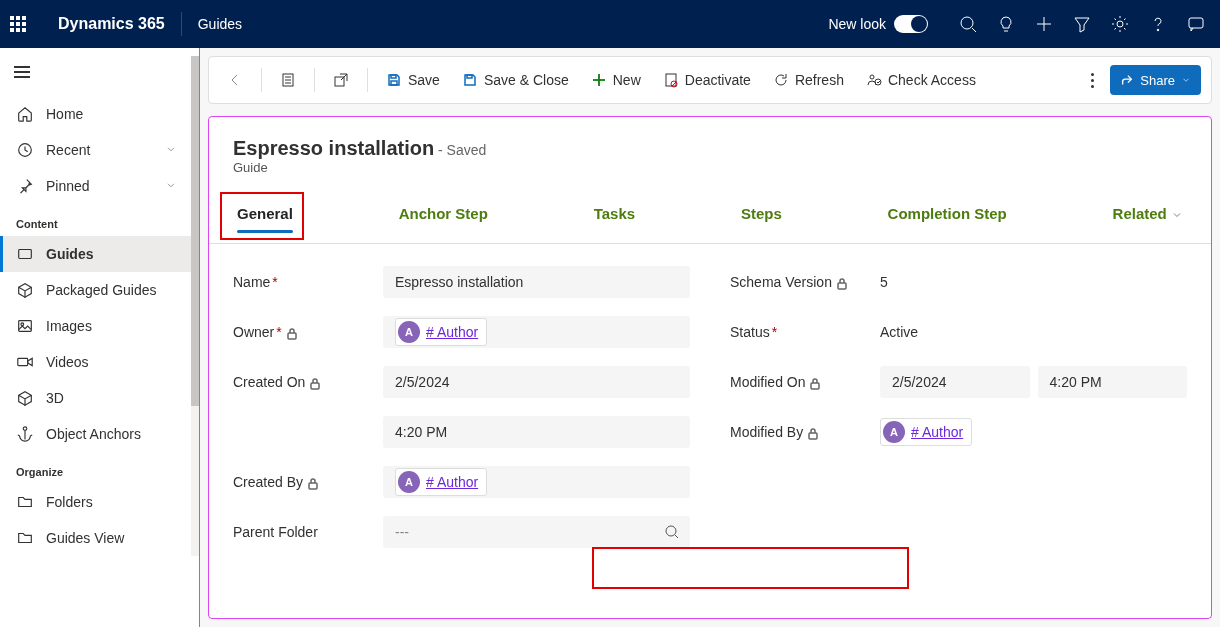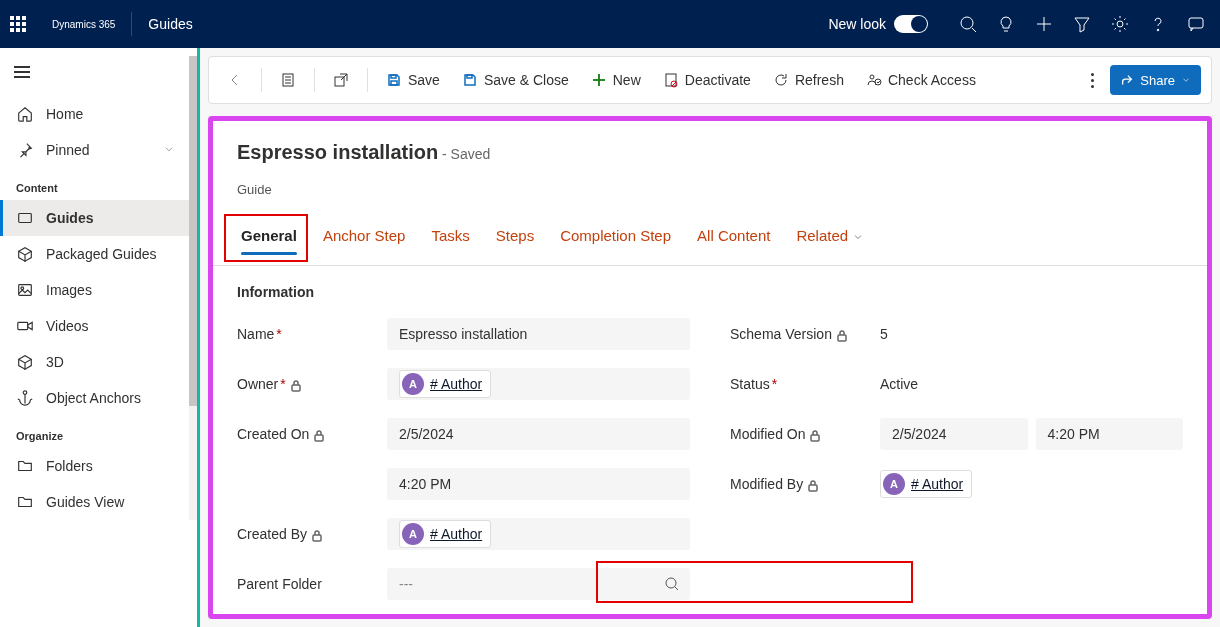--- a/index.html
+++ b/index.html
@@ -24,35 +24,35 @@
     .waffle {
       width: 20px; height: 20px;
       display: grid;
       grid-template-columns: repeat(3, 4px);
       grid-template-rows: repeat(3, 4px);
       gap: 2px;
       align-content: center;
       justify-content: center;
     }
     .waffle span { width:4px;height:4px;background:#fff; }
-    .brand { font-weight:400; font-size:10px; margin-left:14px;}
+    .brand { font-weight:700; font-size:16px; margin-left:20px;}
     .divider-v { width:1px; height:24px; background:#2a4a80; margin:0 6px; }
     .area-name { font-size:14px; }
     .top-spacer { flex:1; }
     .newlook { display:flex; align-items:center; gap:8px; font-size:14px; }
     .switch {
       width:34px; height:18px; border-radius:9px; background:#fff; position:relative;
     }
     .switch::after { content:""; position:absolute; right:1px; top:1px; width:16px; height:16px; border-radius:50%; background:#002050;}
     .top-icon { width:20px; height:20px; display:flex; align-items:center; justify-content:center; stroke:#fff; fill:none; cursor:pointer;}
     .top-icons { display:flex; gap:18px; margin-left:20px; margin-right:6px;}
     
     .main-wrap { display:flex; height: calc(627px - 48px);}
     
-    .left { width:200px; border-right:3px solid #14b8a6; background:#fff; display:flex; flex-direction:column; padding-top:8px;}
+    .left { width:200px; border-right:1px solid #14b8a6; background:#fff; display:flex; flex-direction:column; padding-top:8px;}
     .left .hamburger { width:32px; height:32px; display:flex; align-items:center; justify-content:center; margin-left:6px;}
     .hamburger span { display:block; width:16px; height:2px; background:#333; box-shadow: 0 5px 0 #333, 0 -5px 0 #333;}
     .nav-item { display:flex; align-items:center; height:36px; padding-left:16px; gap:12px; cursor:pointer; position:relative;}
     .nav-item.selected { background:#edebe9; font-weight:600; }
     .nav-item.selected::before { content:""; position:absolute; left:0; top:0; bottom:0; width:3px; background:#0078d4;}
     .nav-item .chev { margin-left:auto; margin-right:14px;}
     .nav-icon { width:18px; height:18px; display:flex; align-items:center; justify-content:center;}
     .nav-icon svg { width:18px; height:18px; stroke:#333; fill:none; stroke-width:1.3;}
     .group-header { font-weight:600; padding:14px 16px 6px; font-size:11px;}
     .left-scroll { flex:1; overflow:hidden;}
@@ -65,45 +65,45 @@
     .cmdbar { background:#fff; height:48px; border:1px solid #e1dfdd; border-radius:4px; display:flex; align-items:center; padding:0 10px; gap:6px;}
     .cmd-btn { display:flex; align-items:center; gap:6px; height:32px; padding:0 8px; border-radius:2px; cursor:pointer; font-size:14px;}
     .cmd-ic { width:16px; height:16px;}
     .cmd-sep { width:1px; height:24px; background:#e1dfdd; margin:0 4px;}
     .cmd-spacer { flex:1;}
     .vdots { display:flex; flex-direction:column; gap:3px; padding:0 10px;}
     .vdots span { width:3px; height:3px; background:#333; border-radius:50%;}
     .share-btn { background:#0f6cbd; color:#fff; border-radius:4px; height:30px; padding:2px 10px; display:flex; align-items:center; gap:6px; font-size:13px;}
     .share-btn svg { stroke:#fff;}
     
-    .form { background:#fff; border:5px solid #d946ef; border-radius:4px; margin-top:12px; flex:1; overflow:hidden;}
+    .form { background:#fff; border:1px solid #d946ef; border-radius:4px; margin-top:12px; flex:1; overflow:hidden;}
     .form-header { padding:20px 24px 8px;}
     .rec-title { font-size:20px; font-weight:600; display:inline;}
     .rec-status { color:#666; font-size:14px;}
-    .rec-entity { color:#555; font-size:13px; margin-top:18px;}
+    .rec-entity { color:#555; font-size:13px; margin-top:0;}
     .tabs { display:flex; gap:18px; padding:0 24px; border-bottom:1px solid #e1dfdd; margin-top:12px; position:relative;}
-    .tab { padding:10px 4px; cursor:pointer; font-size:15px; color:#c2410c;}
+    .tab { padding:10px 4px; cursor:pointer; font-size:15px; color:#4d7c0f;font-weight:bold;}
     .tab.active { font-weight:600; color:#242424;}
     .tab.active::after { content:""; display:block; height:3px; background:#0f6cbd; margin-top:8px; border-radius:2px;}
     .red-box1 { position:absolute; border:2px solid #e30000; left:11px; top:-3px; width:84px; height:48px; pointer-events:none;}
     
     .form-body { padding:18px 24px; overflow:auto; height:calc(100% - 140px);}
     .section-title { font-weight:600; margin-bottom:14px;}
     .row { display:flex; gap:40px; }
     .col { flex:1;}
     .field { display:flex; align-items:center; min-height:40px; margin-bottom:10px;}
     .flabel { width:150px; font-size:14px; color:#323130;}
     .req { color:#a80000; margin-left:2px;}
     .lock { width:12px; height:12px; display:inline-block; vertical-align:middle; margin-left:4px;}
     .lock svg { width:12px; height:12px; stroke:#666; fill:none; stroke-width:1.5;}
     .fvalue { flex:1; background:#f5f5f5; border-radius:3px; min-height:32px; display:flex; align-items:center; padding:0 12px; position:relative;}
     .val-text { font-size:14px; }
     .chip { display:inline-flex; align-items:center; gap:6px; border:1px solid #ddd; background:#fff; border-radius:3px; padding:2px 8px 2px 2px;}
     .avatar { width:22px; height:22px; border-radius:50%; background:#8764b8; color:#fff; display:flex; align-items:center; justify-content:center; font-size:11px; font-weight:600;}
-    .chip-name { text-decoration:underline; color:#0f172a;}
+    .chip-name { text-decoration:underline; color:#6d28d9;}
     .lookup-search { position:absolute; right:10px; width:16px; height:16px;}
     .lookup-search svg{ width:16px; height:16px; stroke:#555; fill:none;}
     .red-box2 { position:absolute; border:2px solid #e30000; left:383px; bottom:16px; width:317px; height:42px; pointer-events:none;}
     .field .fvalue.plain { background:transparent; padding-left:0;}
     .two { display:flex; gap:8px; flex:1;}
     .two .fvalue { flex:1;}
   </style>
 </head>
 <body>
 
@@ -184,20 +184,32 @@
           <span class="nav-icon">
               <svg viewBox="0 0 20 20">
                 <path d="M3 9l7-6 7 6v8a1 1 0 0 1-1 1h-4v-5H8v5H4a1 1 0 0 1-1-1z"></path>
               </svg>
             </span>
           <span>Home</span>
         </div>
         <div class="nav-item">
           <span class="nav-icon">
               <svg viewBox="0 0 20 20">
+                <circle cx="10" cy="10" r="7"></circle>
+                <path d="M10 6v4l3 2"></path>
+              </svg>
+            </span>
+          <span>Recent</span>
+          <span class="chev"><svg width="12" height="12" viewBox="0 0 20 20" stroke="#555" fill="none">
+                <path d="M5 8l5 5 5-5"></path>
+              </svg></span>
+        </div>
+        <div class="nav-item">
+          <span class="nav-icon">
+              <svg viewBox="0 0 20 20">
                 <path d="M12 3l5 5-3 1-3 3v4l-2-2-4 4 4-4-2-2h4l3-3 1-3z"></path>
               </svg>
             </span>
           <span>Pinned</span>
           <span class="chev"><svg width="12" height="12" viewBox="0 0 20 20" stroke="#555" fill="none">
                 <path d="M5 8l5 5 5-5"></path>
               </svg></span>
         </div>
         <div class="group-header">Content</div>
         <div class="nav-item selected">
@@ -364,35 +376,33 @@
           </svg>
       </div>
     </div>
 
     <div class="form" style="position:relative;">
       <div class="form-header">
         <span class="rec-title">Espresso installation</span>
         <span class="rec-status">- Saved</span>
         <div class="rec-entity">Guide</div>
       </div>
-      <div class="tabs" style="position:relative;">
+      <div class="tabs" style="position:relative;justify-content:space-between;">
         <div class="red-box1"></div>
         <div class="tab active">General</div>
         <div class="tab">Anchor Step</div>
         <div class="tab">Tasks</div>
         <div class="tab">Steps</div>
         <div class="tab">Completion Step</div>
-        <div class="tab">All Content</div>
         <div class="tab"><span>Related</span> <svg width="12" height="12" viewBox="0 0 16 16" stroke="#555" fill="none" style="display:inline;vertical-align:middle;">
               <path d="M4 6l4 4 4-4"></path>
             </svg></div>
       </div>
 
       <div class="form-body" style="position:relative;">
-        <div class="section-title">Information</div>
         <div class="row">
           <div class="col">
             <div class="field">
               <div class="flabel"><span>Name</span><span class="req">*</span></div>
               <div class="fvalue">
                   <span class="val-text">Espresso installation</span>
                 </div>
             </div>
             <div class="field">
               <div class="flabel"><span>Owner</span><span class="req">*</span><span class="lock"><svg viewBox="0 0 12 12">

